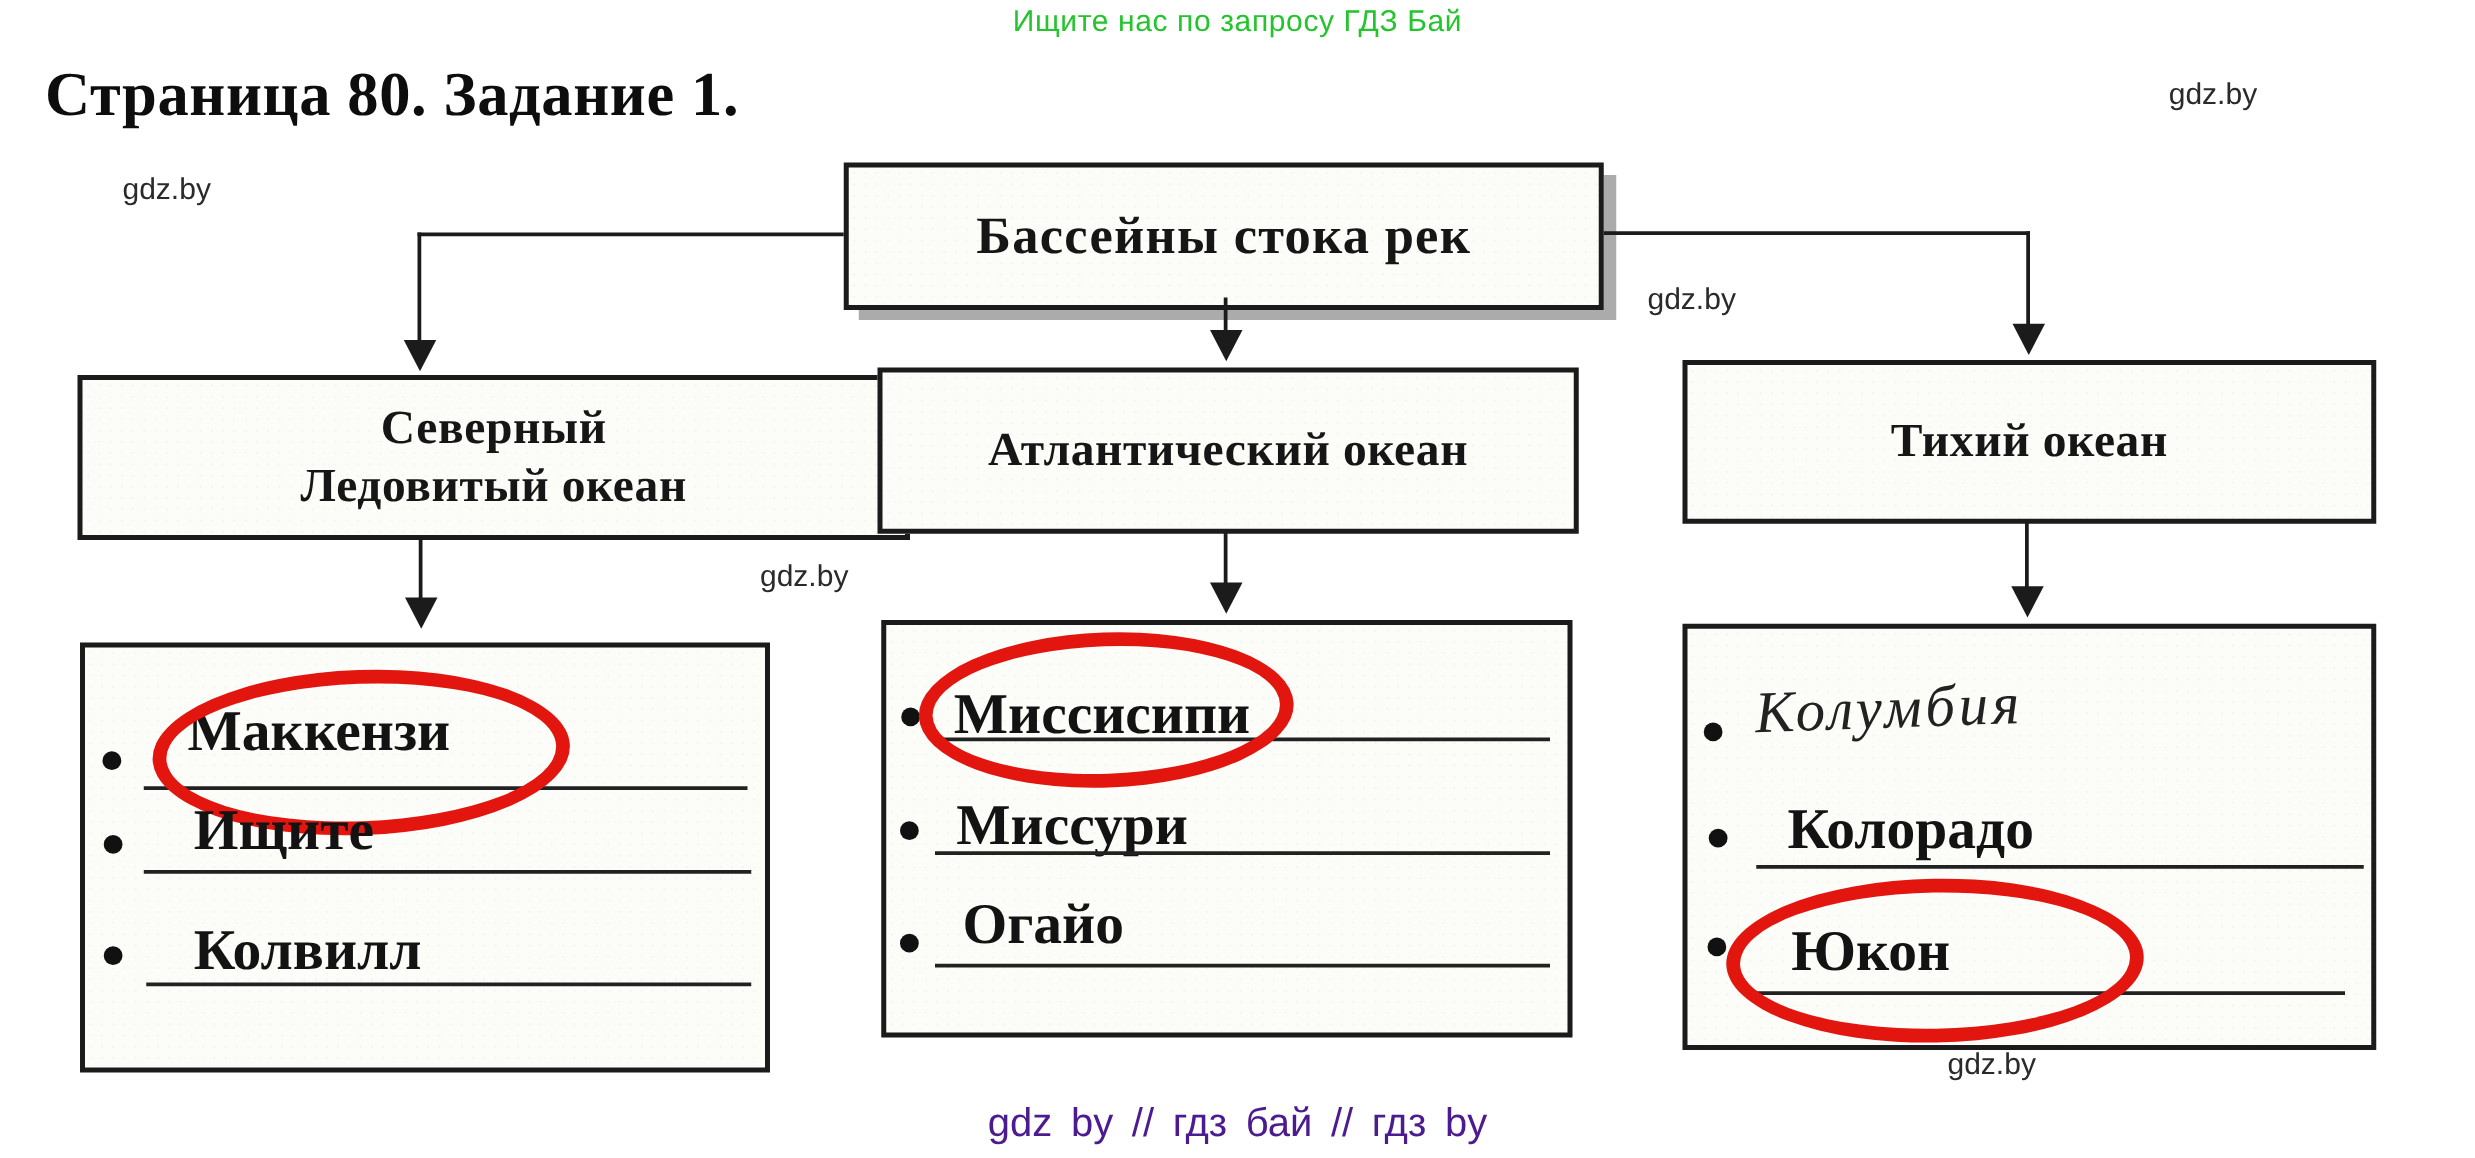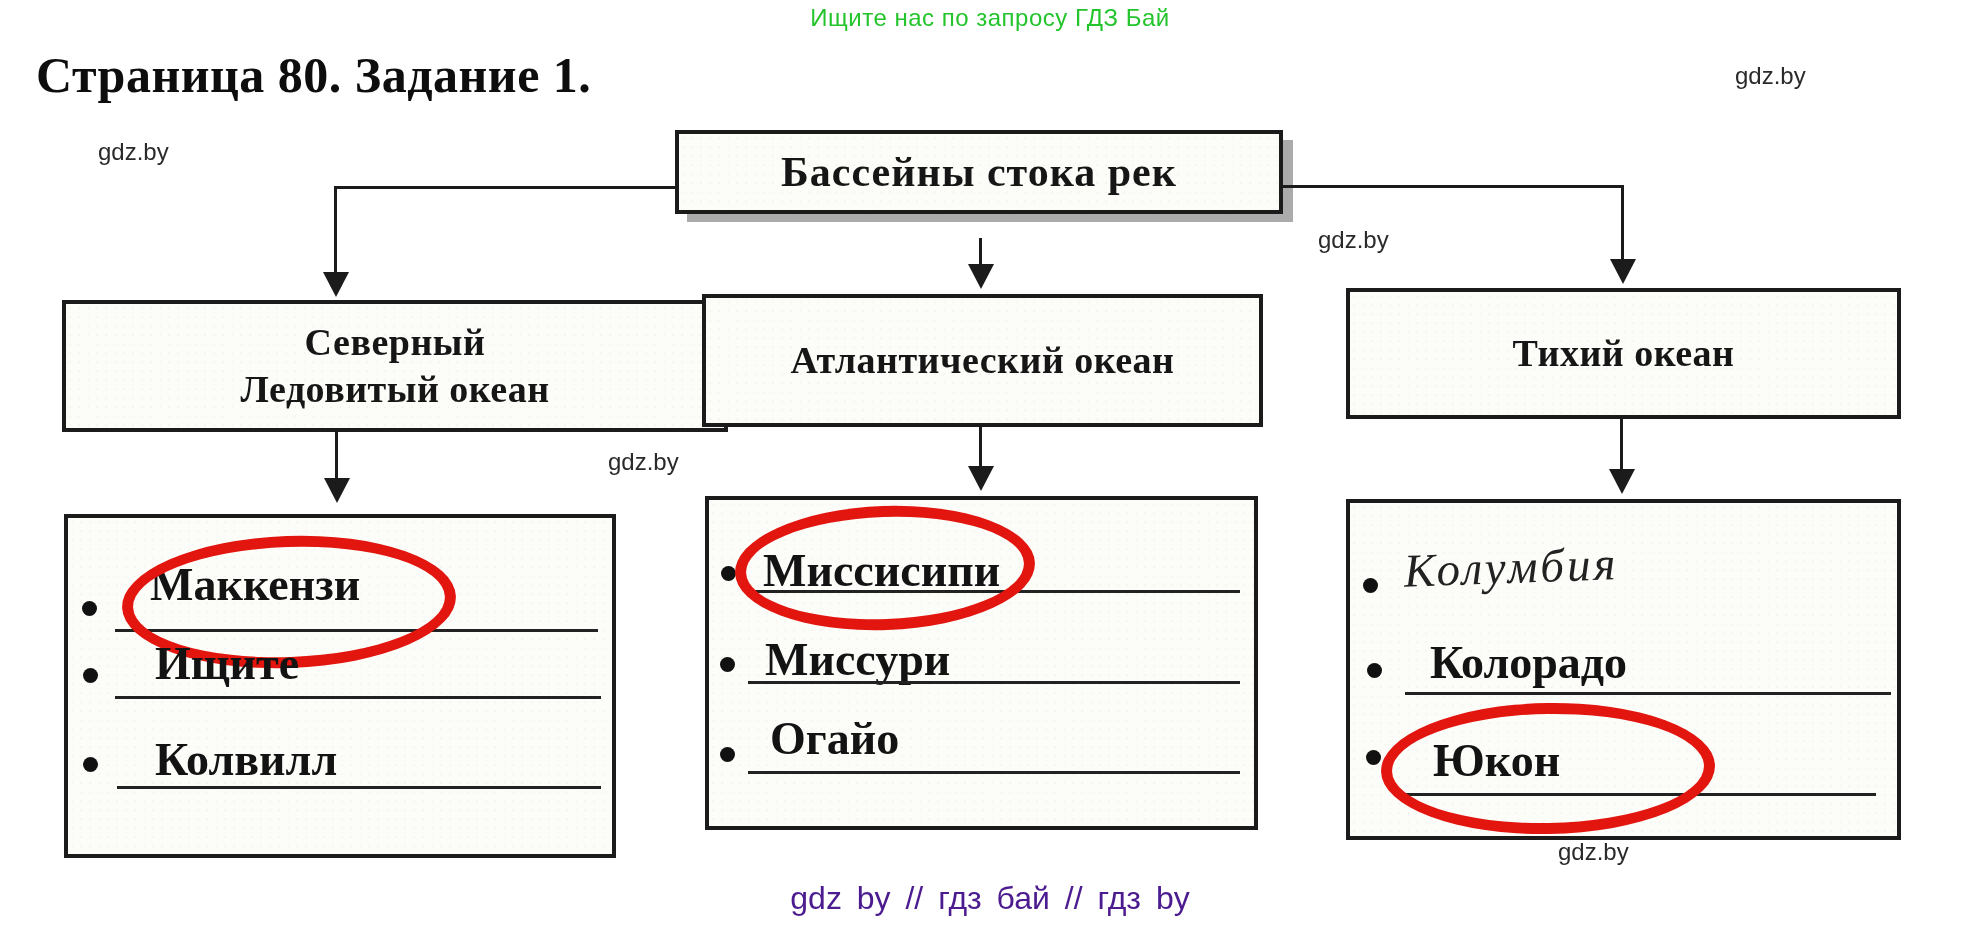--- a/index.html
+++ b/index.html
@@ -72,21 +72,21 @@
 
   <div class="abs watermark" style="left:98px;top:138px;">gdz.by</div>
   <div class="abs watermark" style="left:1735px;top:62px;">gdz.by</div>
   <div class="abs watermark" style="left:1318px;top:226px;">gdz.by</div>
   <div class="abs watermark" style="left:608px;top:448px;">gdz.by</div>
   <div class="abs watermark" style="left:1150px;top:512px;">gdz.by</div>
   <div class="abs watermark" style="left:375px;top:644px;">gdz.by</div>
   <div class="abs watermark" style="left:738px;top:786px;">gdz.by</div>
   <div class="abs watermark" style="left:1558px;top:838px;">gdz.by</div>
 
-  <div class="abs node serif" style="left:675px;top:130px;width:608px;height:84px;box-shadow:11px 9px 0 -1px #ababab;">
+  <div class="abs node serif" style="left:675px;top:130px;width:608px;height:118px;box-shadow:11px 9px 0 -1px #ababab;">
     <span class="node-title">Бассейны стока рек</span>
   </div>
 
   <div class="abs hline" style="left:334px;top:186px;width:341px;height:3px;"></div>
   <div class="abs vline" style="left:334px;top:186px;width:3px;height:88px;"></div>
   <div class="abs arrow-down" style="left:323px;top:272px;"></div>
 
   <div class="abs hline" style="left:1283px;top:185px;width:341px;height:3px;"></div>
   <div class="abs vline" style="left:1621px;top:185px;width:3px;height:76px;"></div>
   <div class="abs arrow-down" style="left:1610px;top:259px;"></div>

